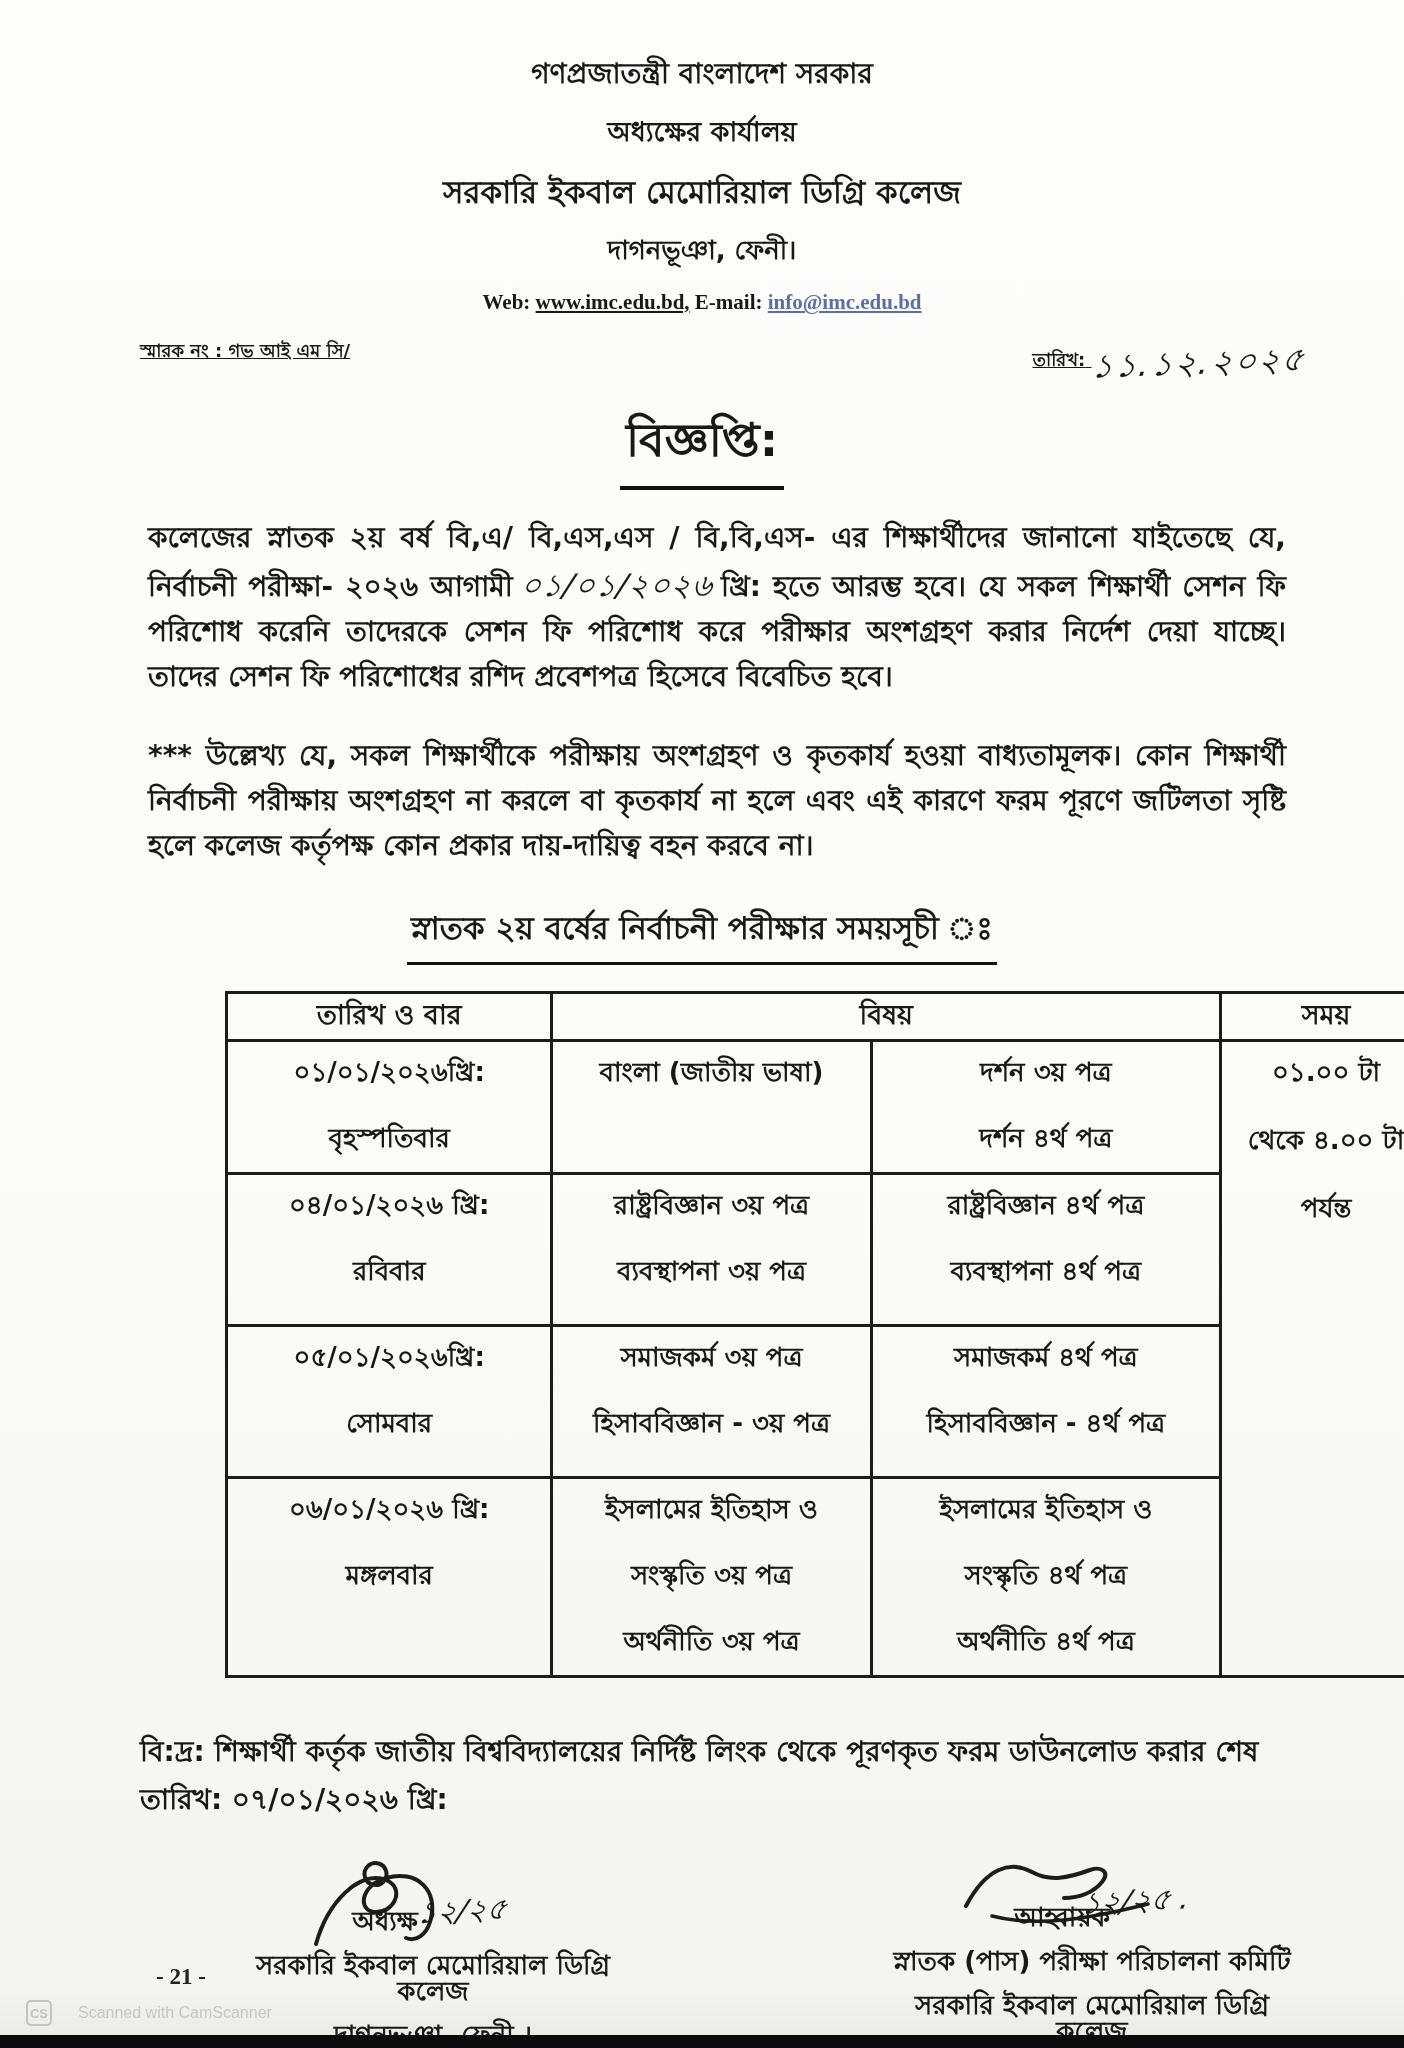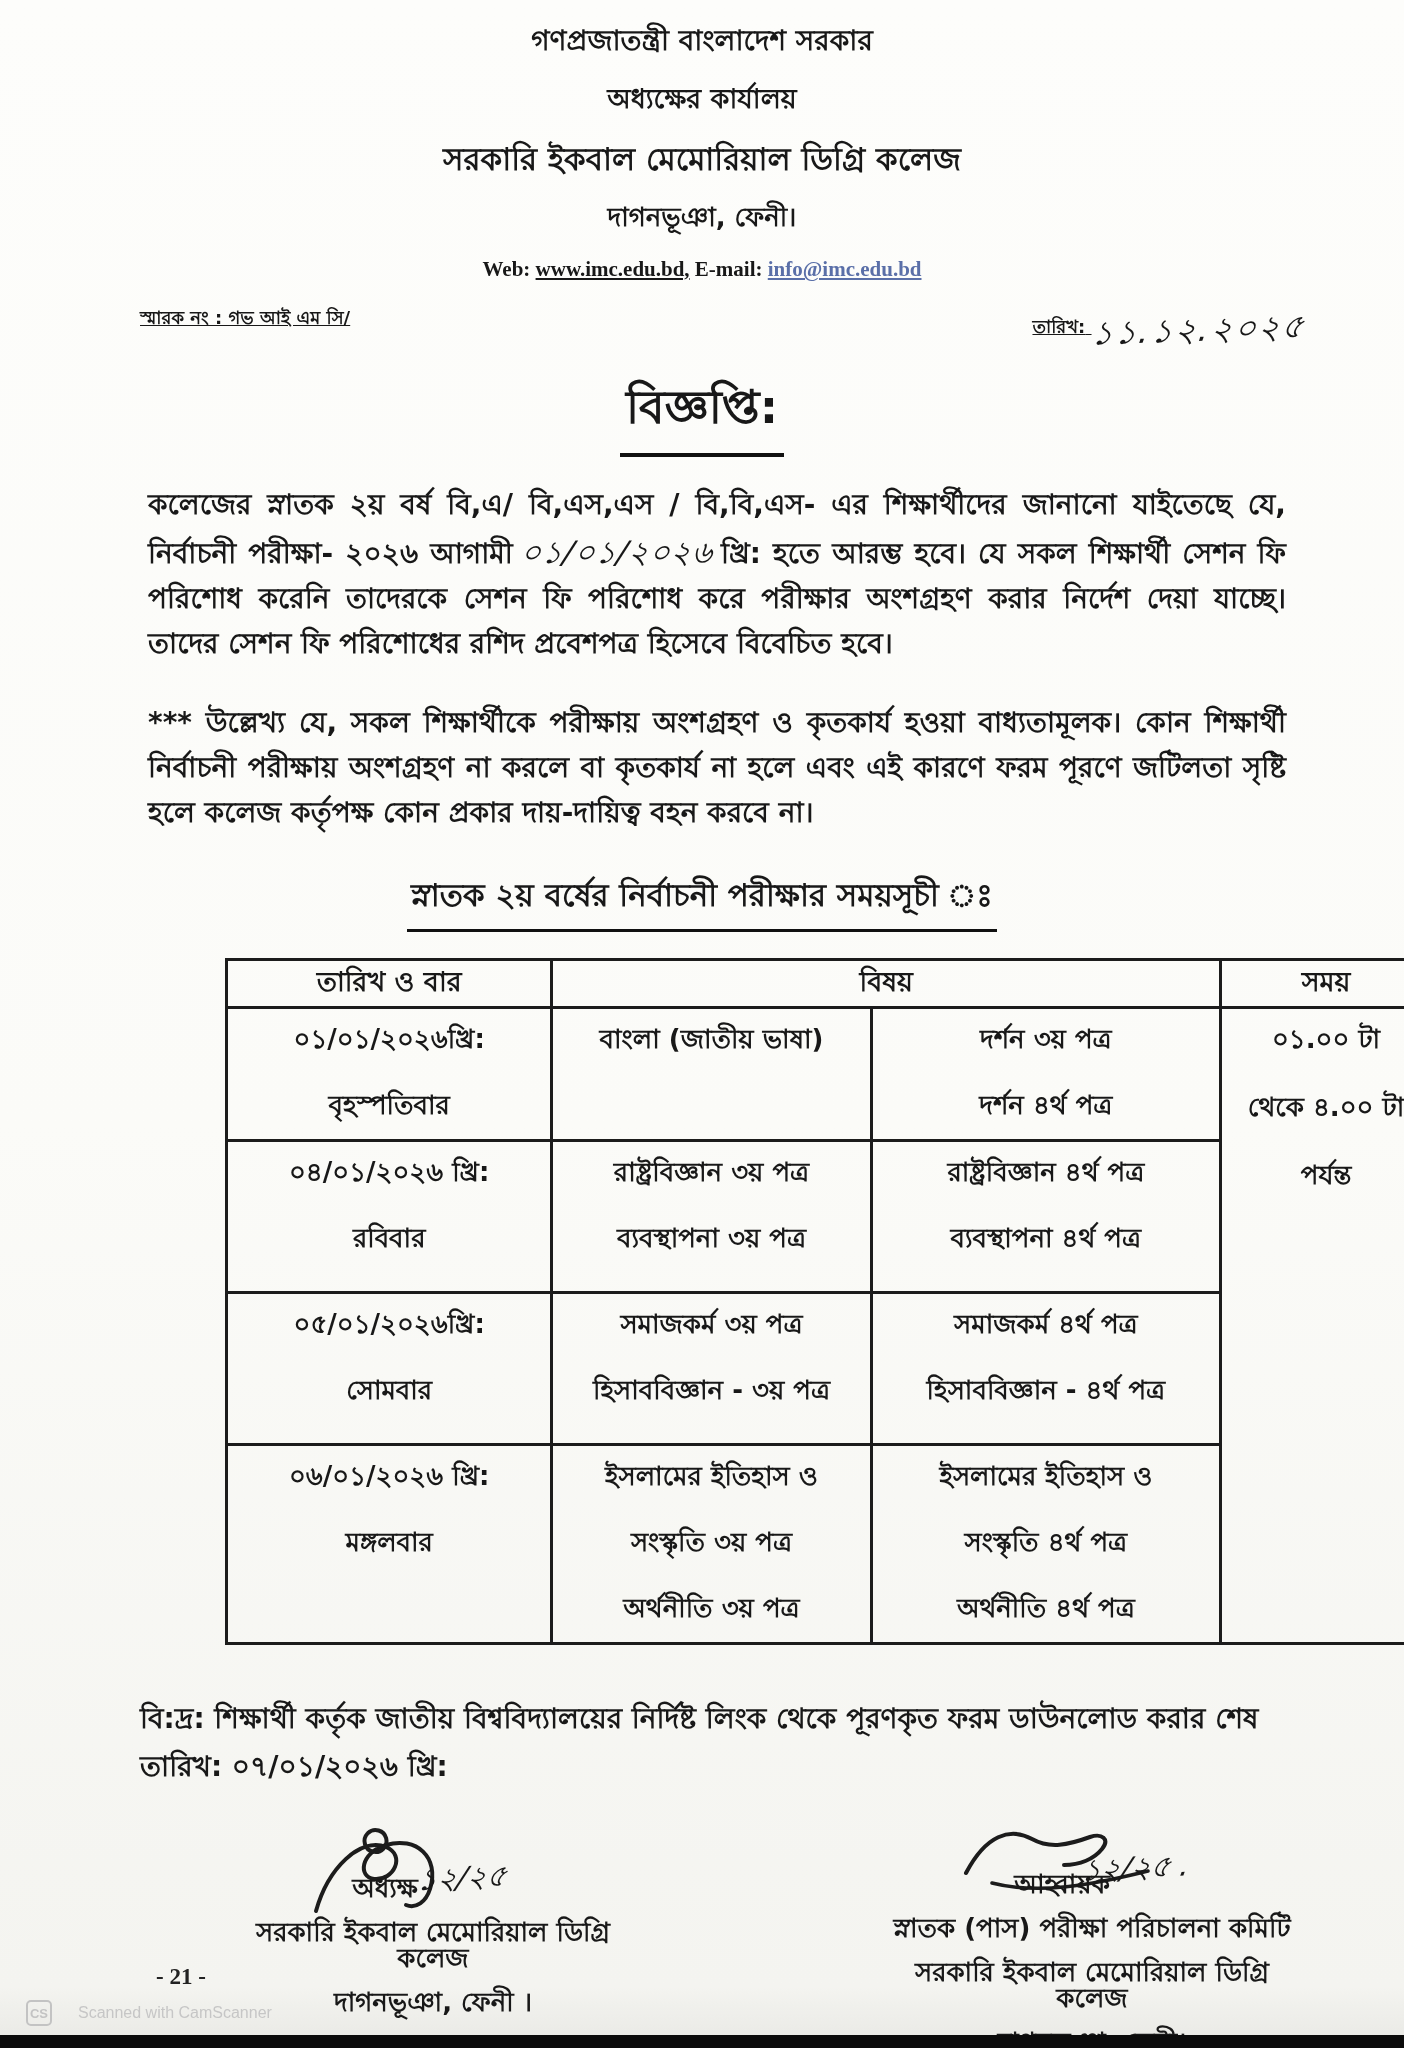--- a/index.html
+++ b/index.html
@@ -4,21 +4,21 @@
 <style>
   * { margin:0; padding:0; box-sizing:border-box; }
   html,body { background:#9a9a9a; }
   .page {
     width:1404px; height:2048px; position:relative; overflow:hidden;
     background:linear-gradient(180deg,#fdfdfb 0%,#fbfbf8 55%,#f4f4f0 97%,#e8e8e4 100%);
     font-family:"DejaVu Sans",sans-serif; color:#181818;
   }
   
   .logo { position:absolute; left:250px; top:36px; }
-  .hdr { padding-top:19px; text-align:center; }
+  .hdr { padding-top:52px; text-align:center; }
   .hdr .l1 { font-size:28px; font-weight:700; }
   .hdr .l2 { font-size:27px; font-weight:700; margin-top:12px; }
   .hdr .l3 { font-size:31px; font-weight:700; margin-top:12px; }
   .hdr .l4 { font-size:26px; font-weight:700; margin-top:10px; }
   .webline { margin-top:16px; font-family:"Liberation Serif",serif; font-size:21px; font-weight:700; }
   .webline .lnk { text-decoration:underline; }
   .webline .email { color:#5a6fa8; }
   
   .memo { display:flex; justify-content:space-between; align-items:flex-start;
           margin:22px 100px 0 140px;text-decoration:underline; }

